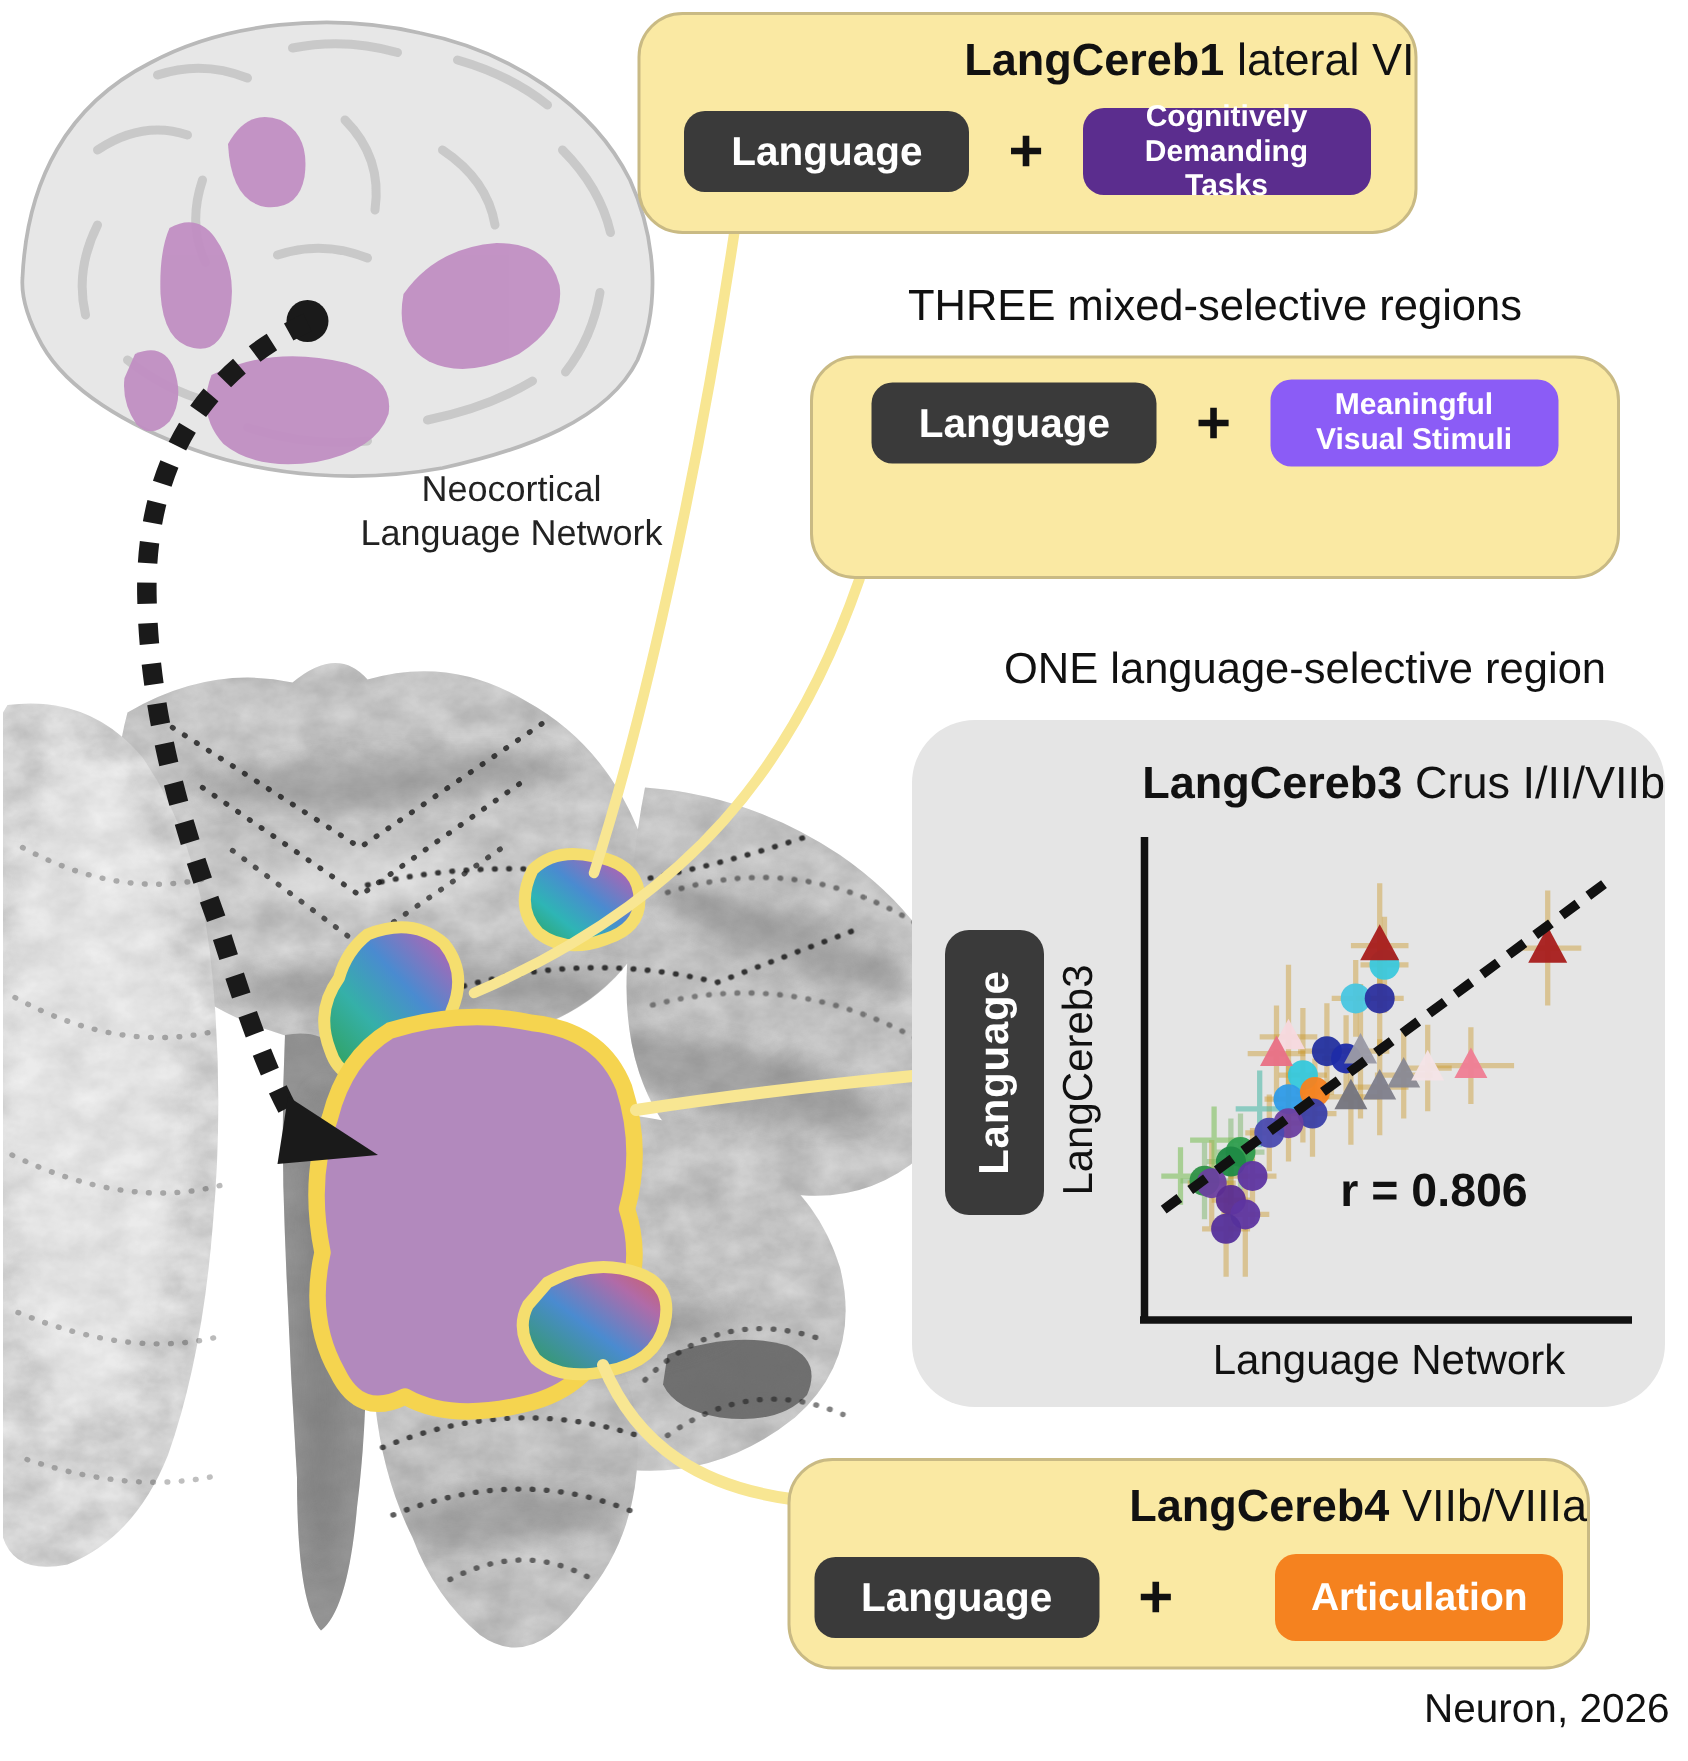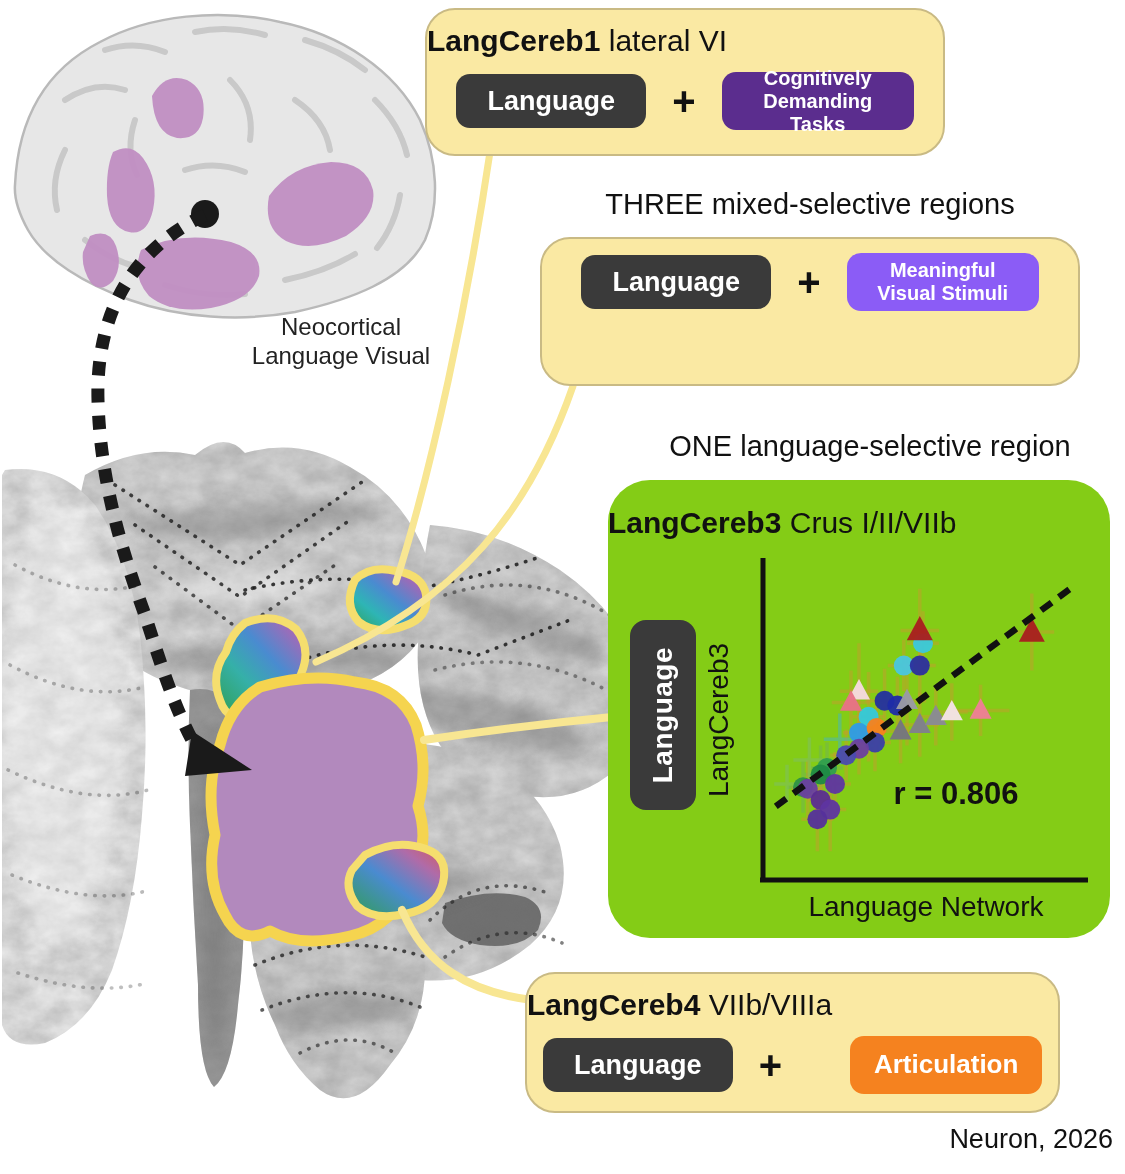--- a/index.html
+++ b/index.html
@@ -8,21 +8,21 @@
     background:#ffffff; font-family:"Liberation Sans", sans-serif; color:#111;
   }
   .abs { position:absolute; }
   svg { display:block; }
 
   
   .panel {
     position:absolute; background:#FAE9A3; border:2px solid #C9BA84; border-radius:30px;
     box-sizing:border-box;
   }
-  .panel-title { text-align:left; font-size:30px; margin-top:14px; white-space:nowrap; }
+  .panel-title { text-align:right; font-size:30px; margin-top:14px; white-space:nowrap; }
   .panel-title .pname { font-weight:bold; }
   .panel-title .pregion { font-weight:normal; }
   .btn-row { display:flex; align-items:center; justify-content:center; gap:26px; margin-top:14px; }
   .dark-btn {
     background:#3A3A3A; color:#fff; font-weight:bold; font-size:27px;
     width:190px; height:54px; border-radius:14px;
     display:flex; align-items:center; justify-content:center;
   }
   .plus-sign { font-size:40px; font-weight:bold; color:#111; line-height:1; }
   .tag-btn {
@@ -32,21 +32,21 @@
   }
   #tag1 { background:#5B2D8E; }
   #tag2 { background:#8b5cf6; }
   #tag4 { background:#F5821F; font-size:26px;margin-left:42px; }
 
   #panel1 { left:425px; top:8px;   width:520px; height:148px; }
   #panel2 { left:540px; top:237px; width:540px; height:149px; }
   #panel4 { left:525px; top:972px; width:535px; height:141px; }
   #panel3 {
     position:absolute; left:608px; top:480px; width:502px; height:458px;
-    background:#84cc16; border-radius:42px;
+    background:#e5e5e5; border-radius:42px;
   }
   #panel3 .panel-title { margin-top:26px; }
 
   .section-heading { position:absolute; font-size:29px; text-align:center; color:#111; }
   #heading-mixed     { left:570px; top:188px; width:480px; }
   #heading-selective { left:640px; top:430px; width:460px; }
 
   #vertical-language-btn {
     position:absolute; left:22px; top:140px; width:66px; height:190px;
     background:#3A3A3A; border-radius:16px;
@@ -94,21 +94,21 @@
     <g fill="#C18FC3" opacity="0.95">
       <path d="M147,86 Q160,62 182,70 Q202,80 198,108 Q194,130 172,128 Q149,124 147,86 Z"></path>
       <path d="M108,142 Q126,132 138,148 Q154,170 148,200 Q142,226 124,222 Q104,218 102,186 Q101,158 108,142 Z"></path>
       <path d="M85,226 Q104,218 111,236 Q118,256 108,271 Q96,283 86,273 Q76,258 78,242 Z"></path>
       <path d="M136,240 Q176,220 226,232 Q258,242 254,266 Q246,290 206,298 Q166,304 144,286 Q126,266 136,240 Z"></path>
       <path d="M264,186 Q286,155 326,152 Q361,152 368,180 Q372,206 341,226 Q306,243 281,231 Q258,218 264,186 Z"></path>
     </g>
     <circle cx="200" cy="204" r="14" fill="#1a1a1a"></circle>
   </svg>
 
-  <div class="abs" id="brain-label">Neocortical Language Visual</div>
+  <div class="abs" id="brain-label">Neocortical Language Network</div>
 
   <svg class="abs" style="left:0px; top:425px;" width="660" height="700" viewBox="0 0 660 700">
     <defs>
       <filter id="cbnoise" x="-5%" y="-5%" width="110%" height="110%">
         <feTurbulence type="fractalNoise" baseFrequency="0.035 0.05" numOctaves="4" seed="7"></feTurbulence>
         <feColorMatrix type="matrix" values="0 0 0 0 0.18  0 0 0 0 0.18  0 0 0 0 0.18  0 0 0 0.9 0"></feColorMatrix>
       </filter>
       <filter id="bandblur">
           <feGaussianBlur stdDeviation="7"></feGaussianBlur>
         </filter>

